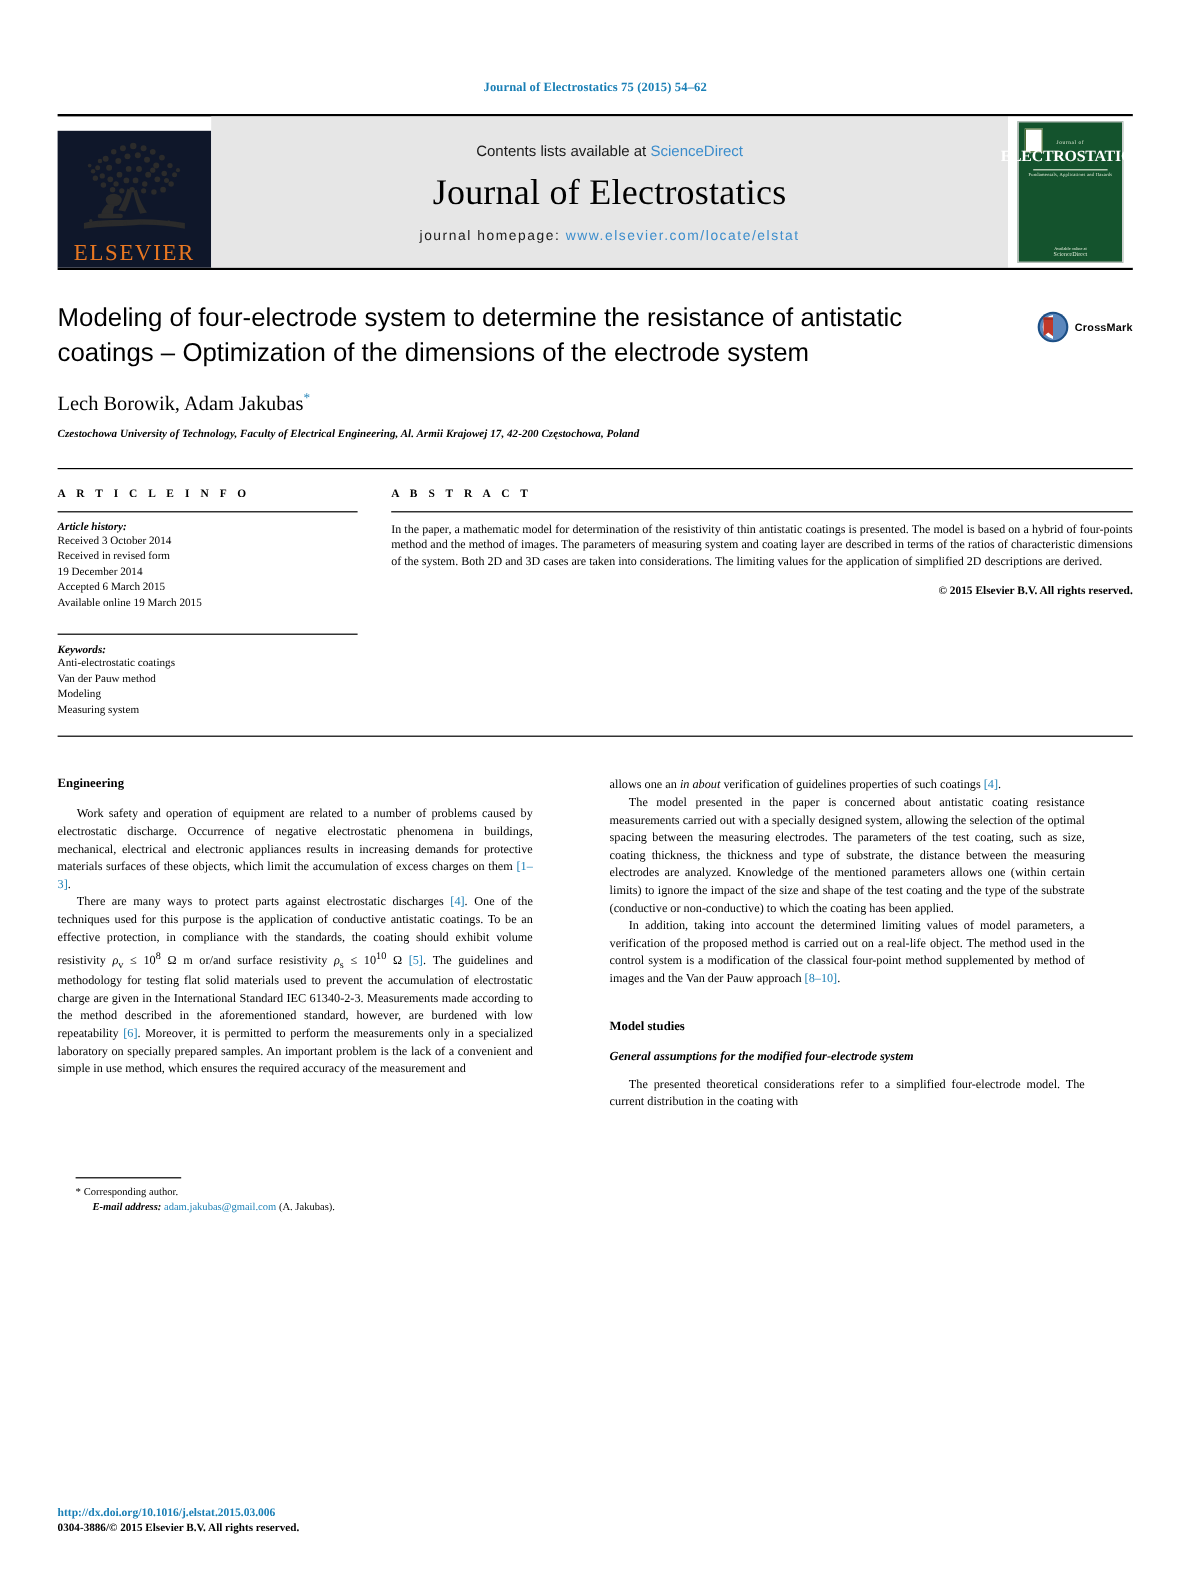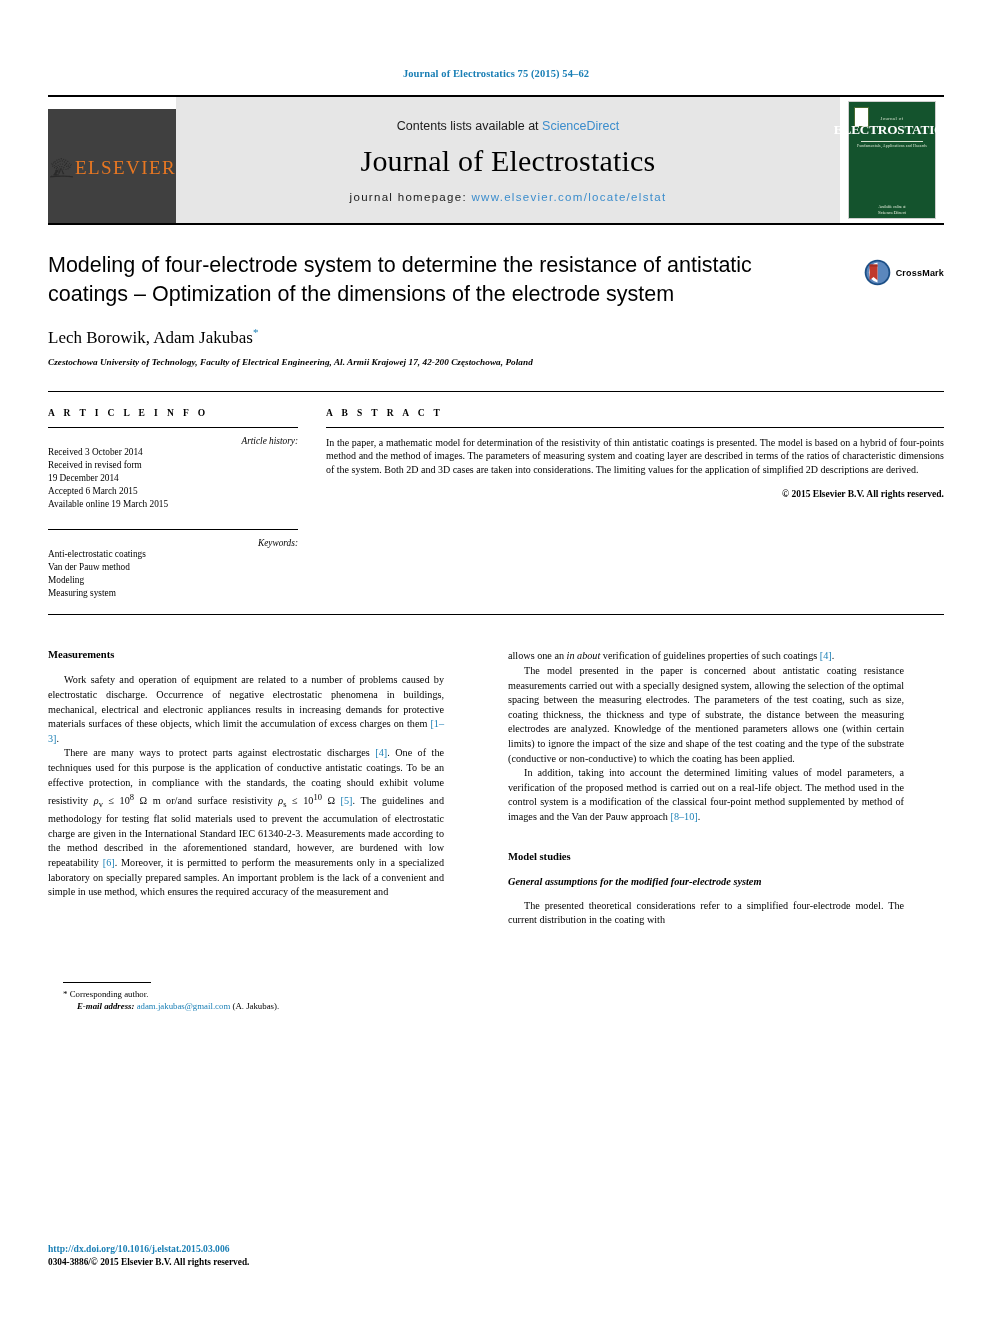--- a/index.html
+++ b/index.html
@@ -29,24 +29,24 @@
     margin-top:16px;
     border-top:2.5px solid #000;
     border-bottom:2.5px solid #000;
     height:130px;
     display:flex;
     align-items:stretch;
     position:relative;
   }
   .elsevier-logo {
     width:128px; flex:0 0 128px;
-    display:flex; flex-direction:row;
+    display:flex; flex-direction:column;
     align-items:center; justify-content:flex-start;
     padding-top:6px;
-    background:#404040;
+    background:#0f172a;
     margin-top:12px;
   }
   .tree-svg { display:block; }
   .elsevier-word {
     font-family:"Liberation Serif", serif;
     color:#E87722;
     font-size:19px;
     letter-spacing:1.4px;
     font-weight:400;
     margin-top:-2px;
@@ -143,21 +143,21 @@
   }
   .col-info { width:250px; flex:0 0 250px; }
   .col-abstract { flex:1 1 auto; }
   .sec-label {
     font-size:9.5px; font-weight:bold;
     letter-spacing:3.4px;
     font-family:"Liberation Serif", serif;
     margin-bottom:9px;
   }
   .hairline { height:1px; background:#000; margin-bottom:8px; }
-  .info-sub { font-style:italic; font-weight:normal; font-size:9.3px;text-align:right; }
+  .info-sub { font-style:italic; font-weight:bold; font-size:9.3px; }
   .info-line { font-size:9.3px; line-height:13.2px; }
   .kw-block { margin-top:17px; }
   .abstract-text {
     font-size:10px;
     line-height:13.6px;
     text-align:justify;
     font-family:"Liberation Serif", serif;
   }
   .copyright {
     font-size:9.5px; font-weight:bold;
@@ -197,21 +197,21 @@
   
   .footnote-area { position:absolute; left:15px; bottom:-84px; width:396px; }
   .fn-rule { width:88px; height:1px; background:#000; margin-bottom:5px; }
   .fn-line { font-size:8.8px; line-height:12px; }
   .fn-line .star { font-size:9px; }
   .fn-ind { padding-left:14px; }
   .fn-em { font-style:italic; font-weight:bold; }
 
   
   .footer {
-    position:absolute; left:48px; bottom:56px; width:400px;
+    position:absolute; left:48px; bottom:44px; width:400px;
   }
   .doi { color:#1a7fb5; font-size:9.6px; font-weight:bold; display:block; }
   .issn { font-size:9.3px; font-weight:bold; margin-top:3px; }
 </style>
 </head>
 <body>
 
 <div class="page">
 
   <div class="running-head">Journal of Electrostatics 75 (2015) 54–62</div>
@@ -364,21 +364,21 @@
       <div class="sec-label">A B S T R A C T</div>
       <div class="hairline"></div>
       <div class="abstract-text">In the paper, a mathematic model for determination of the resistivity of thin antistatic coatings is presented. The model is based on a hybrid of four-points method and the method of images. The parameters of measuring system and coating layer are described in terms of the ratios of characteristic dimensions of the system. Both 2D and 3D cases are taken into considerations. The limiting values for the application of simplified 2D descriptions are derived.</div>
       <div class="copyright">© 2015 Elsevier B.V. All rights reserved.</div>
     </div>
   </div>
 
   <div class="body-cols">
 
     <div class="bcol">
-      <h2 class="sec">Measurements</h2>
+      <h2 class="sec">Engineering</h2>
 
       <p><span>Work safety and operation of equipment are related to a number of problems caused by electrostatic discharge. Occurrence of negative electrostatic phenomena in buildings, mechanical, electrical and electronic appliances results in increasing demands for protective materials surfaces of these objects, which limit the accumulation of excess charges on them </span><span class="cite">[1–3]</span><span>.</span></p>
 
       <p><span>There are many ways to protect parts against electrostatic discharges </span><span class="cite">[4]</span><span>. One of the techniques used for this purpose is the application of conductive antistatic coatings. To be an effective protection, in compliance with the standards, the coating should exhibit volume resistivity </span><i>ρ</i><sub>v</sub><span> ≤ 10</span><sup>8</sup><span> Ω m or/and surface resistivity </span><i>ρ</i><sub>s</sub><span> ≤ 10</span><sup>10</sup><span> Ω </span><span class="cite">[5]</span><span>. The guidelines and methodology for testing flat solid materials used to prevent the accumulation of electrostatic charge are given in the International Standard IEC 61340-2-3. Measurements made according to the method described in the aforementioned standard, however, are burdened with low repeatability </span><span class="cite">[6]</span><span>. Moreover, it is permitted to perform the measurements only in a specialized laboratory on specially prepared samples. An important problem is the lack of a convenient and simple in use method, which ensures the required accuracy of the measurement and</span></p>
 
       <div class="footnote-area">
         <div class="fn-rule"></div>
         <div class="fn-line"><span class="star">*</span><span> Corresponding author.</span></div>
         <div class="fn-line fn-ind"><span class="fn-em">E-mail address:</span> <span class="lnk">adam.jakubas@gmail.com</span><span> (A. Jakubas).</span></div>
       </div>

